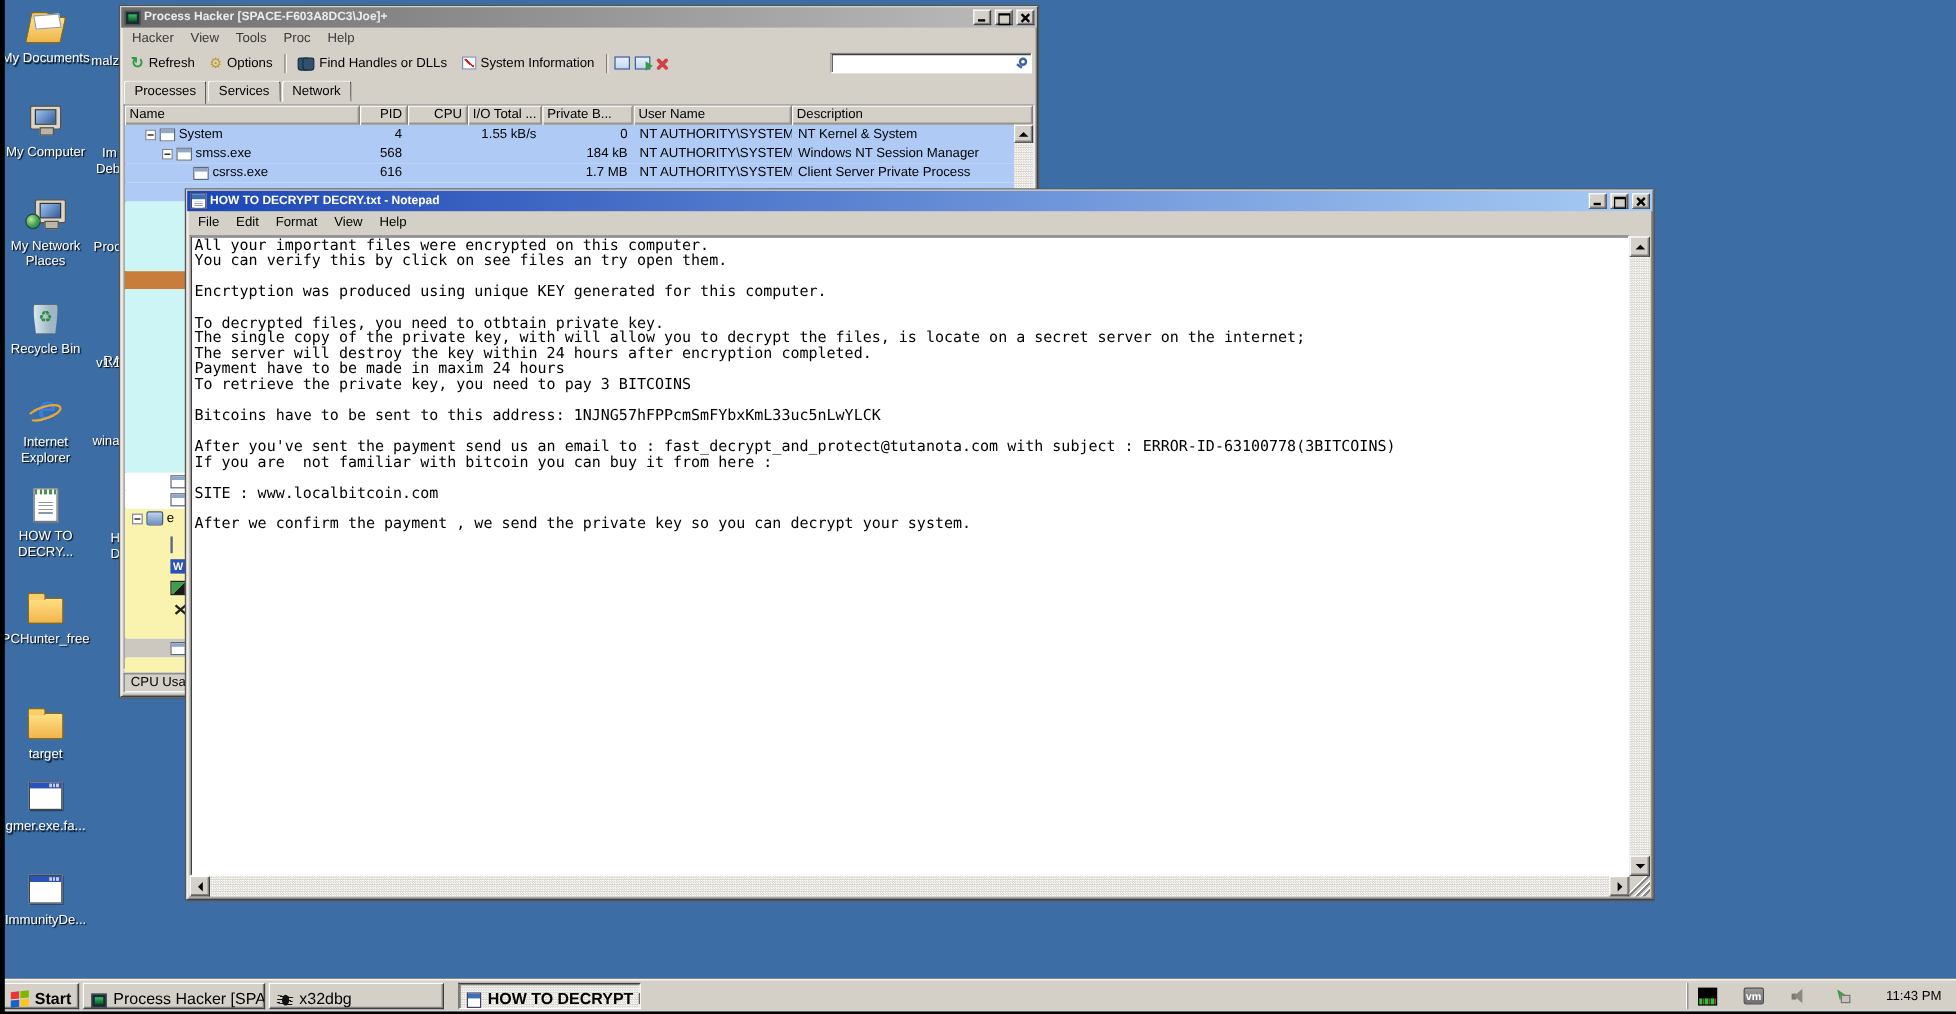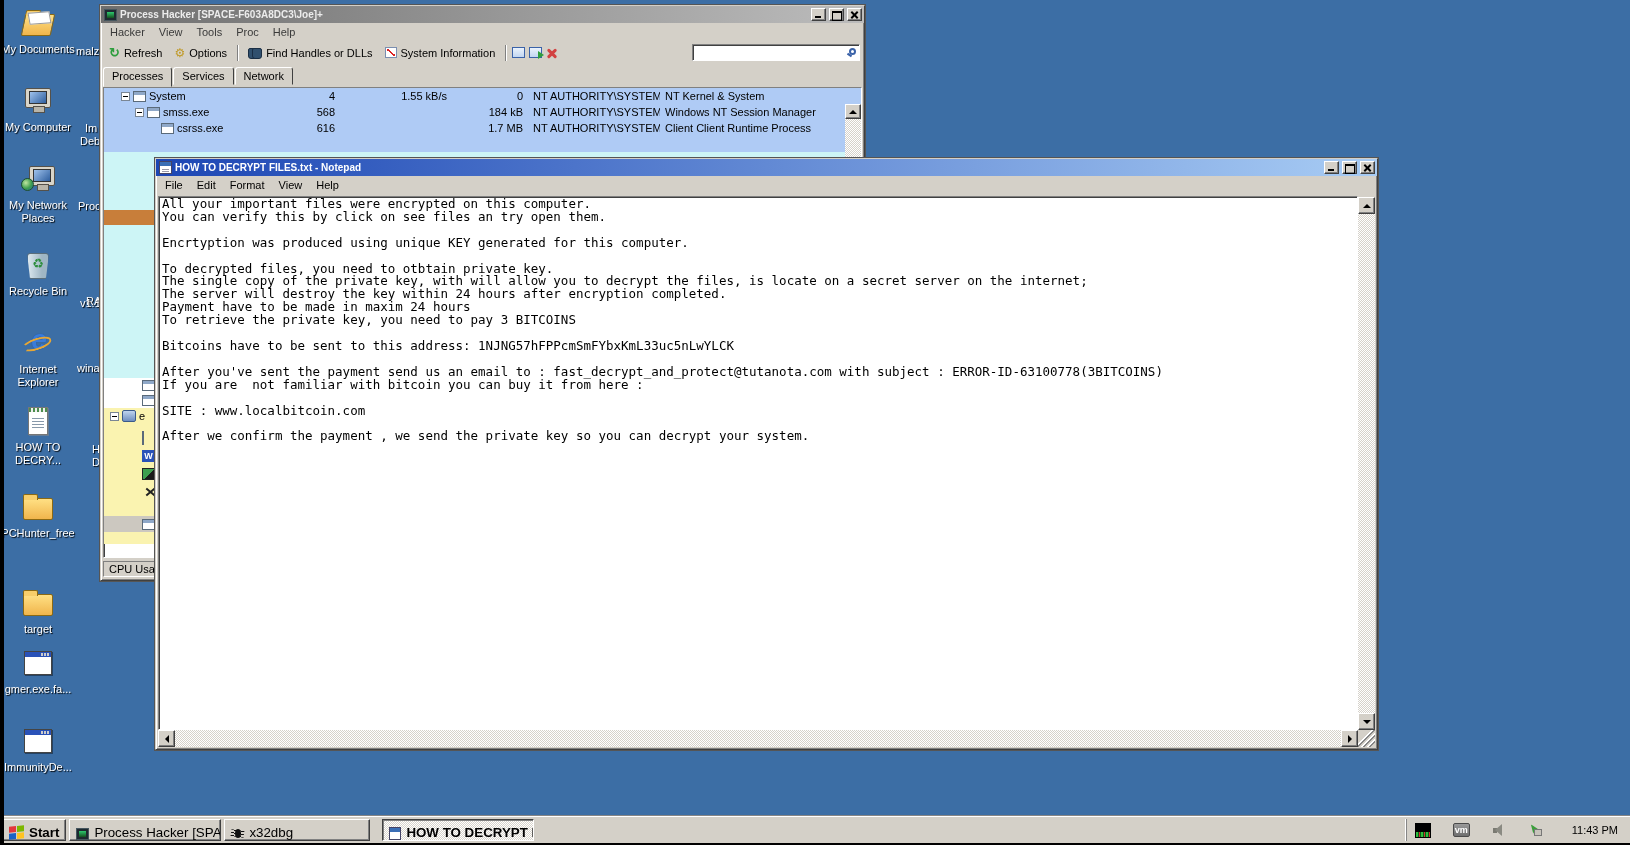--- a/index.html
+++ b/index.html
@@ -308,20 +308,29 @@
         <span class="mag"></span>
       </span>
   </div>
   <div class="tabstrip">
     <span class="tab active">Processes</span>
     <span class="tab">Services</span>
     <span class="tab">Network</span>
   </div>
 
   <div class="listwrap" style="position:absolute;left:2px;right:2px;top:81px;bottom:22px">
+    <div class="lheader">
+      <span class="hcell c-name">Name</span>
+      <span class="hcell c-pid num">PID</span>
+      <span class="hcell c-cpu num">CPU</span>
+      <span class="hcell c-io">I/O Total ...</span>
+      <span class="hcell c-priv">Private B...</span>
+      <span class="hcell c-user">User Name</span>
+      <span class="hcell c-desc">Description</span>
+    </div>
 
     <div class="prow">
       <span class="pcell c-name namecell">
           <i style="width:12px"></i>
           <span class="expander"></span>
           <span class="procico"></span>
           <span>System</span>
         </span>
       <span class="pcell c-pid num">4</span>
       <span class="pcell c-cpu num"></span>
@@ -350,21 +359,21 @@
       <span class="pcell c-name namecell">
           <i style="width:52px"></i>
           <span class="procico"></span>
           <span>csrss.exe</span>
         </span>
       <span class="pcell c-pid num">616</span>
       <span class="pcell c-cpu num"></span>
       <span class="pcell c-io num"></span>
       <span class="pcell c-priv num">1.7 MB</span>
       <span class="pcell c-user">NT AUTHORITY\SYSTEM</span>
-      <span class="pcell c-desc">Client Client Runtime Process</span>
+      <span class="pcell c-desc">Client Server Private Process</span>
     </div>
 
     <div style="height:16px;background:#AFCBF5"></div>
     <div style="height:58px;background:#CDF5F6"></div>
     <div style="height:15px;background:#C87E3A"></div>
     <div style="height:153px;background:#CDF5F6"></div>
     <div class="prow" style="background:#FFF;height:15px">
         <i style="width:38px"></i>
         <span class="procico"></span>
       </div>
@@ -400,21 +409,21 @@
   </div>
 
   <div class="statusbar">
     <span class="statuscell">CPU Usage</span>
   </div>
 </div>
 
 <div class="abs winframe" style="left:155px;top:158px;width:1223px;height:592px;z-index:20">
   <div id="np-title" class="titlebar">
     <span class="np-appicon"></span>
-    <span class="title-text">HOW TO DECRYPT FILES.txt - Notepad</span>
+    <span class="title-text">HOW TO DECRYPT DECRY.txt - Notepad</span>
     <span class="cap-btn raised cap-min"></span>
     <span class="cap-btn raised cap-max"></span>
     <span class="cap-btn raised cap-close"></span>
   </div>
   <div class="menubar">
     <span class="menuitem" style="color:#000">File</span>
     <span class="menuitem" style="color:#000">Edit</span>
     <span class="menuitem" style="color:#000">Format</span>
     <span class="menuitem" style="color:#000">View</span>
     <span class="menuitem" style="color:#000">Help</span>

